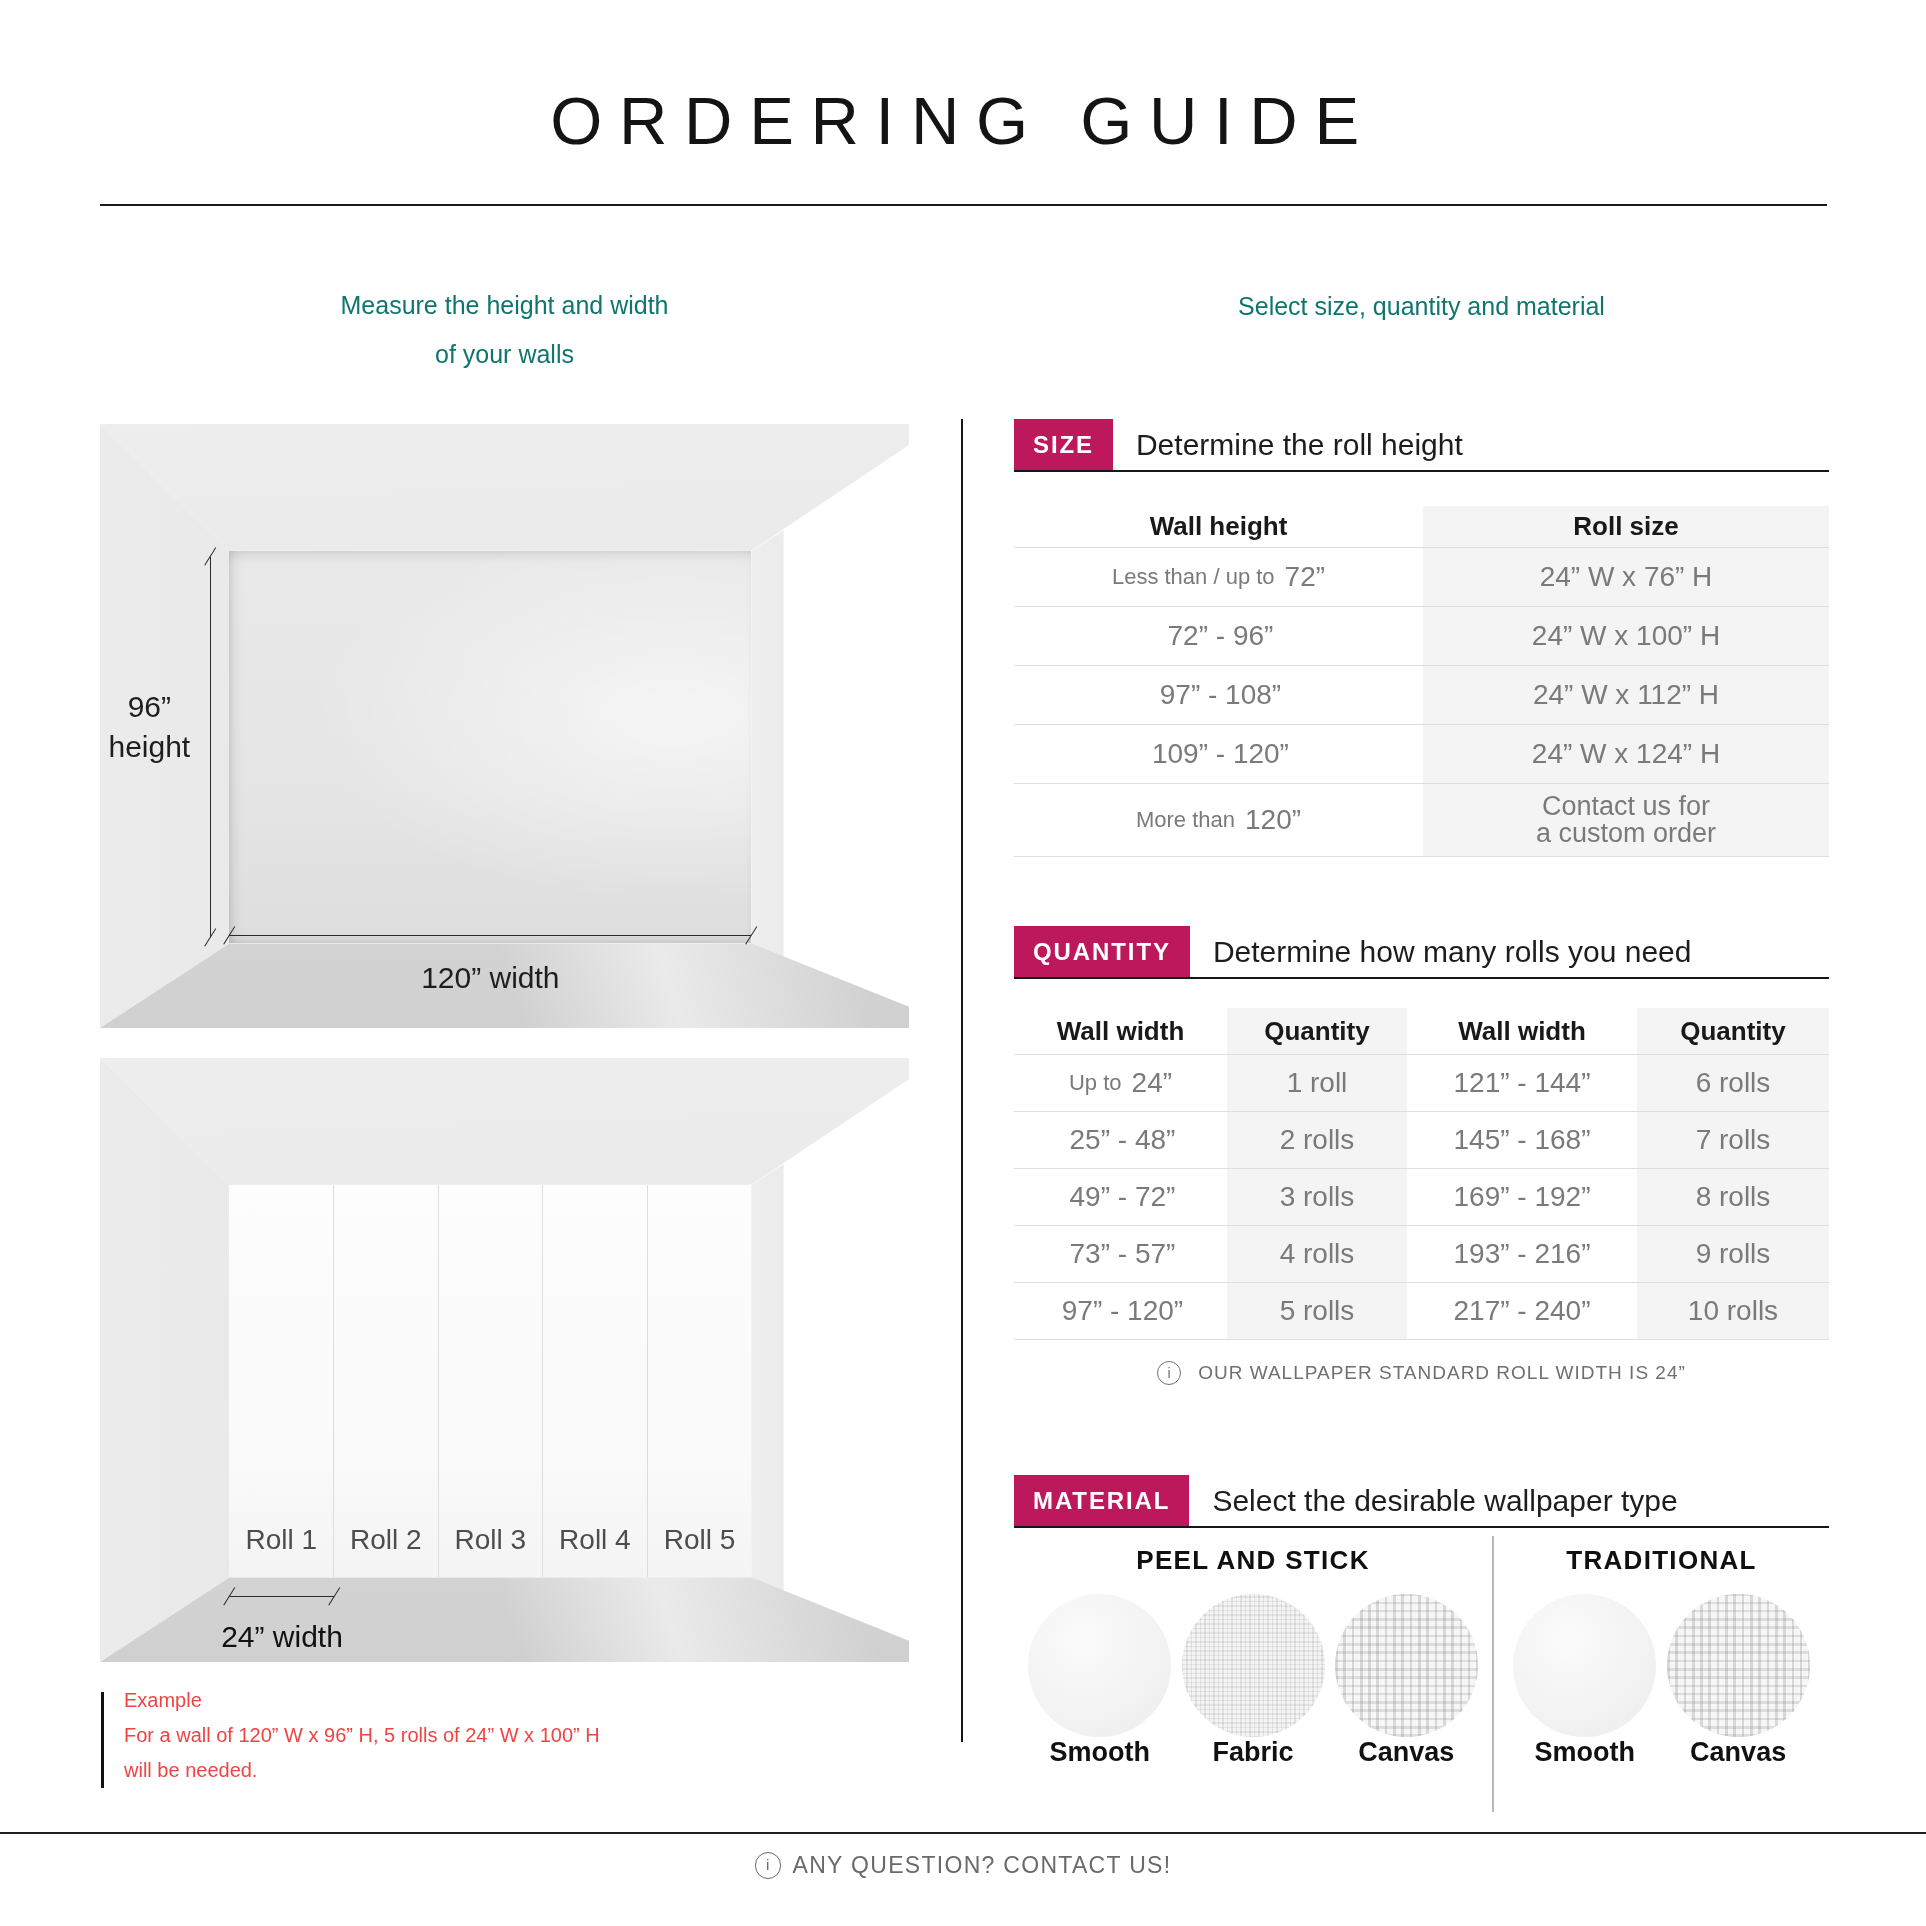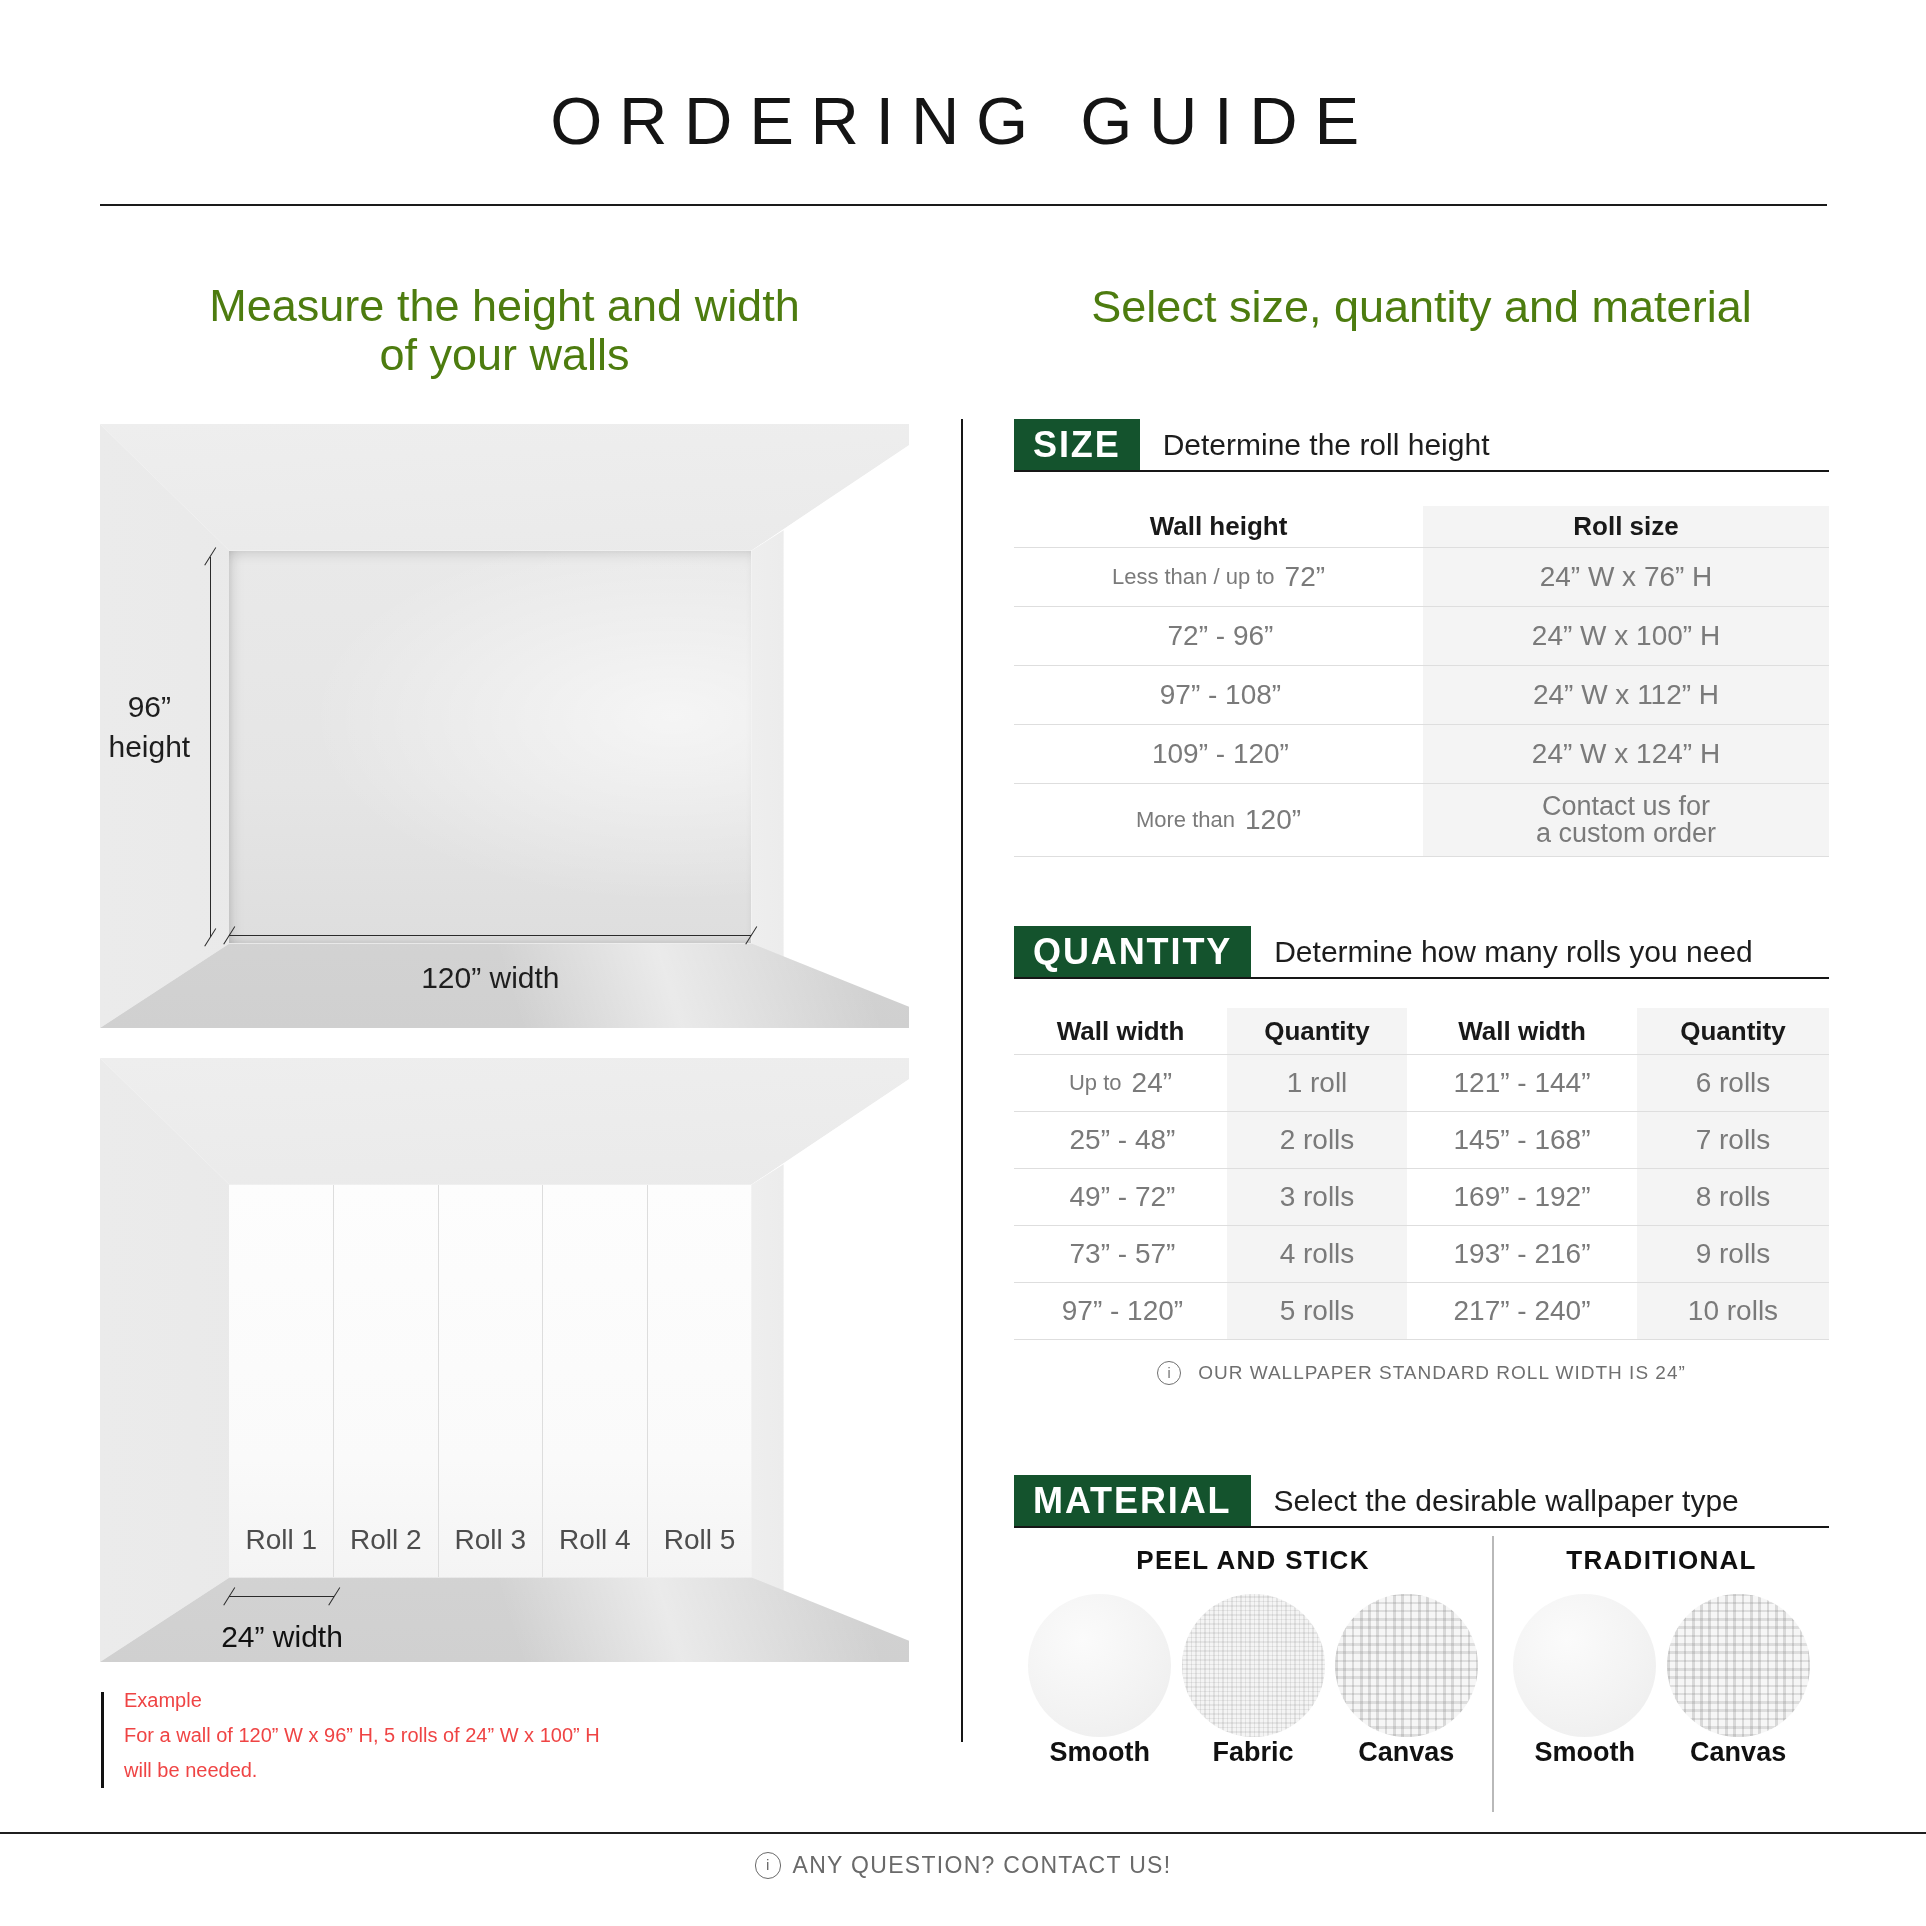--- a/index.html
+++ b/index.html
@@ -6,21 +6,21 @@
   .page{position:relative;width:1926px;height:1926px;background:#ffffff;
         font-family:"Liberation Sans", sans-serif;color:#1c1c1c;overflow:hidden;}
 
   
   .title{position:absolute;left:0;top:82px;width:100%;text-align:center;
          font-size:67px;letter-spacing:16.7px;font-weight:400;color:#141414;}
   .title-rule{position:absolute;left:100px;top:204px;width:1727px;height:1.9px;background:#1a1a1a;}
   .col-divider{position:absolute;left:961px;top:419px;width:1.9px;height:1323px;background:#161616;}
 
   
-  .col-heading{position:absolute;width:809px;text-align:center;font-size:45px;line-height:49px;color:#4d7c0f;}
+  .col-heading{position:absolute;width:809px;text-align:center;font-size:25px;line-height:49px;color:#0f766e;}
   .col-heading.left{left:100px;top:281px;}
   .col-heading.right{left:1014px;top:282px;width:815px;}
 
   
   .room{position:absolute;left:100px;width:809px;height:604px;overflow:hidden;}
   .room1{top:424px;} .room2{top:1058px;}
   .rm{position:absolute;inset:0;}
   .rm-ceiling{clip-path:polygon(0 0,100% 0,100% 3.5%,80.5% 21%,16% 21%,0 0);
               background:linear-gradient(178deg,#eeeeee 0%,#e3e3e3 70%,#dadada 100%);}
   .rm-leftwall{clip-path:polygon(0 0,16% 21%,16% 86%,0 100%);
@@ -61,22 +61,22 @@
   .roll-label{position:absolute;left:0;bottom:5.5%;width:100%;text-align:center;font-size:28px;color:#4d4d4d;}
 
   
   .example{position:absolute;left:101px;top:1683px;}
   .example-bar{position:absolute;left:0;top:9px;width:3.2px;height:96px;background:#111;}
   .example-text{margin-left:23px;font-size:20px;line-height:35px;color:#ef4444;}
 
   
   .sec{position:absolute;left:1014px;width:815px;height:51px;display:flex;align-items:stretch;
        border-bottom:2.6px solid #161616;}
-  .sec-badge{background:#14532d;color:#fff;display:flex;align-items:center;padding:0 19px;
-             font-size:36px;font-weight:600;letter-spacing:1.9px;}
+  .sec-badge{background:#be185d;color:#fff;display:flex;align-items:center;padding:0 19px;
+             font-size:24px;font-weight:600;letter-spacing:1.9px;}
   .sec-title{display:flex;align-items:center;margin-left:23px;font-size:30px;color:#1d1d1d;}
 
   
   .tbl{position:absolute;left:1014px;width:815px;}
   .trow{display:flex;border-bottom:1.3px solid #dedede;align-items:stretch;}
   .tcell{display:flex;align-items:center;justify-content:center;text-align:center;}
   .th{font-size:26px;font-weight:600;color:#191919;}
   .td{font-size:28px;color:#7a7a7a;}
   .td .pre{font-size:22px;margin-right:3.9px;white-space:pre;}
   .stripe{background:#f4f4f4;}

